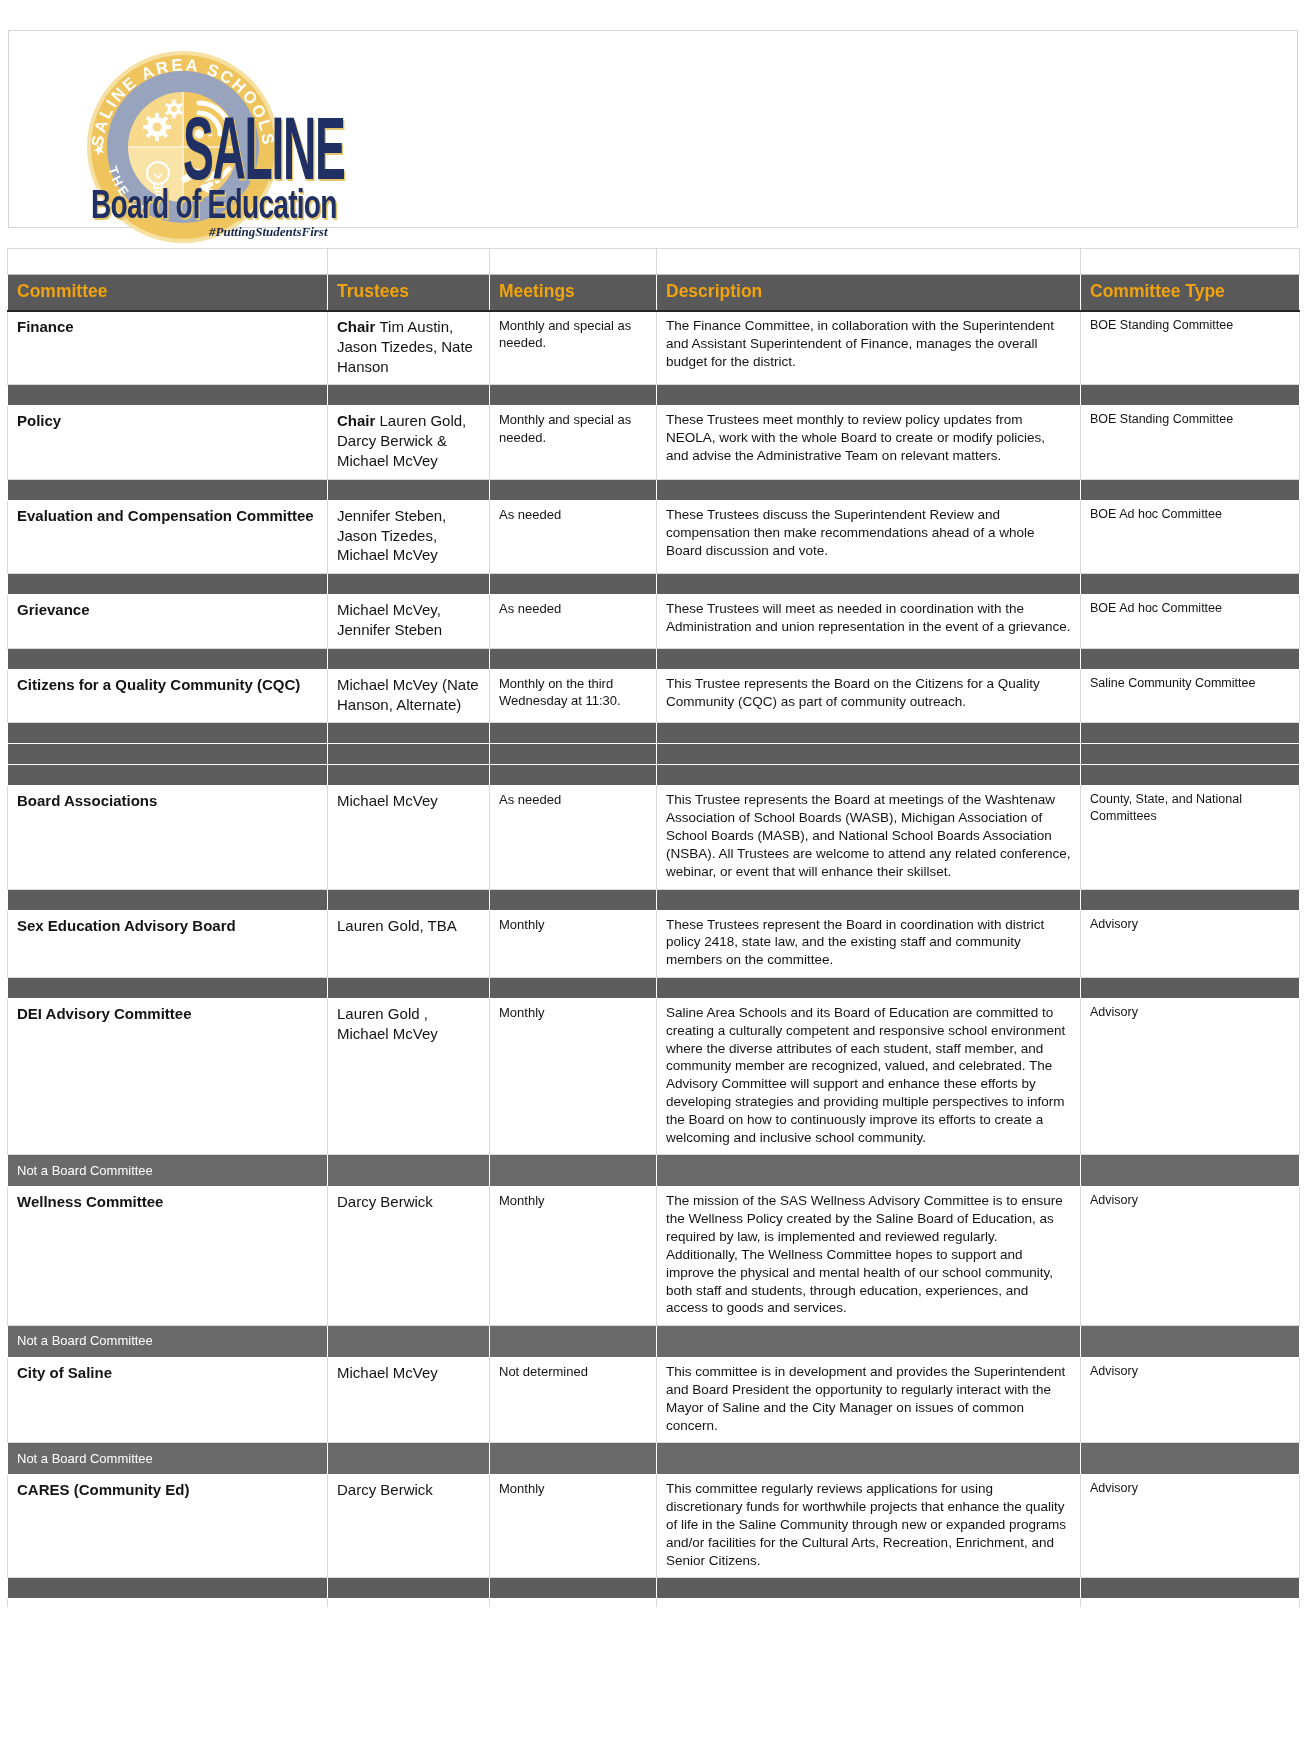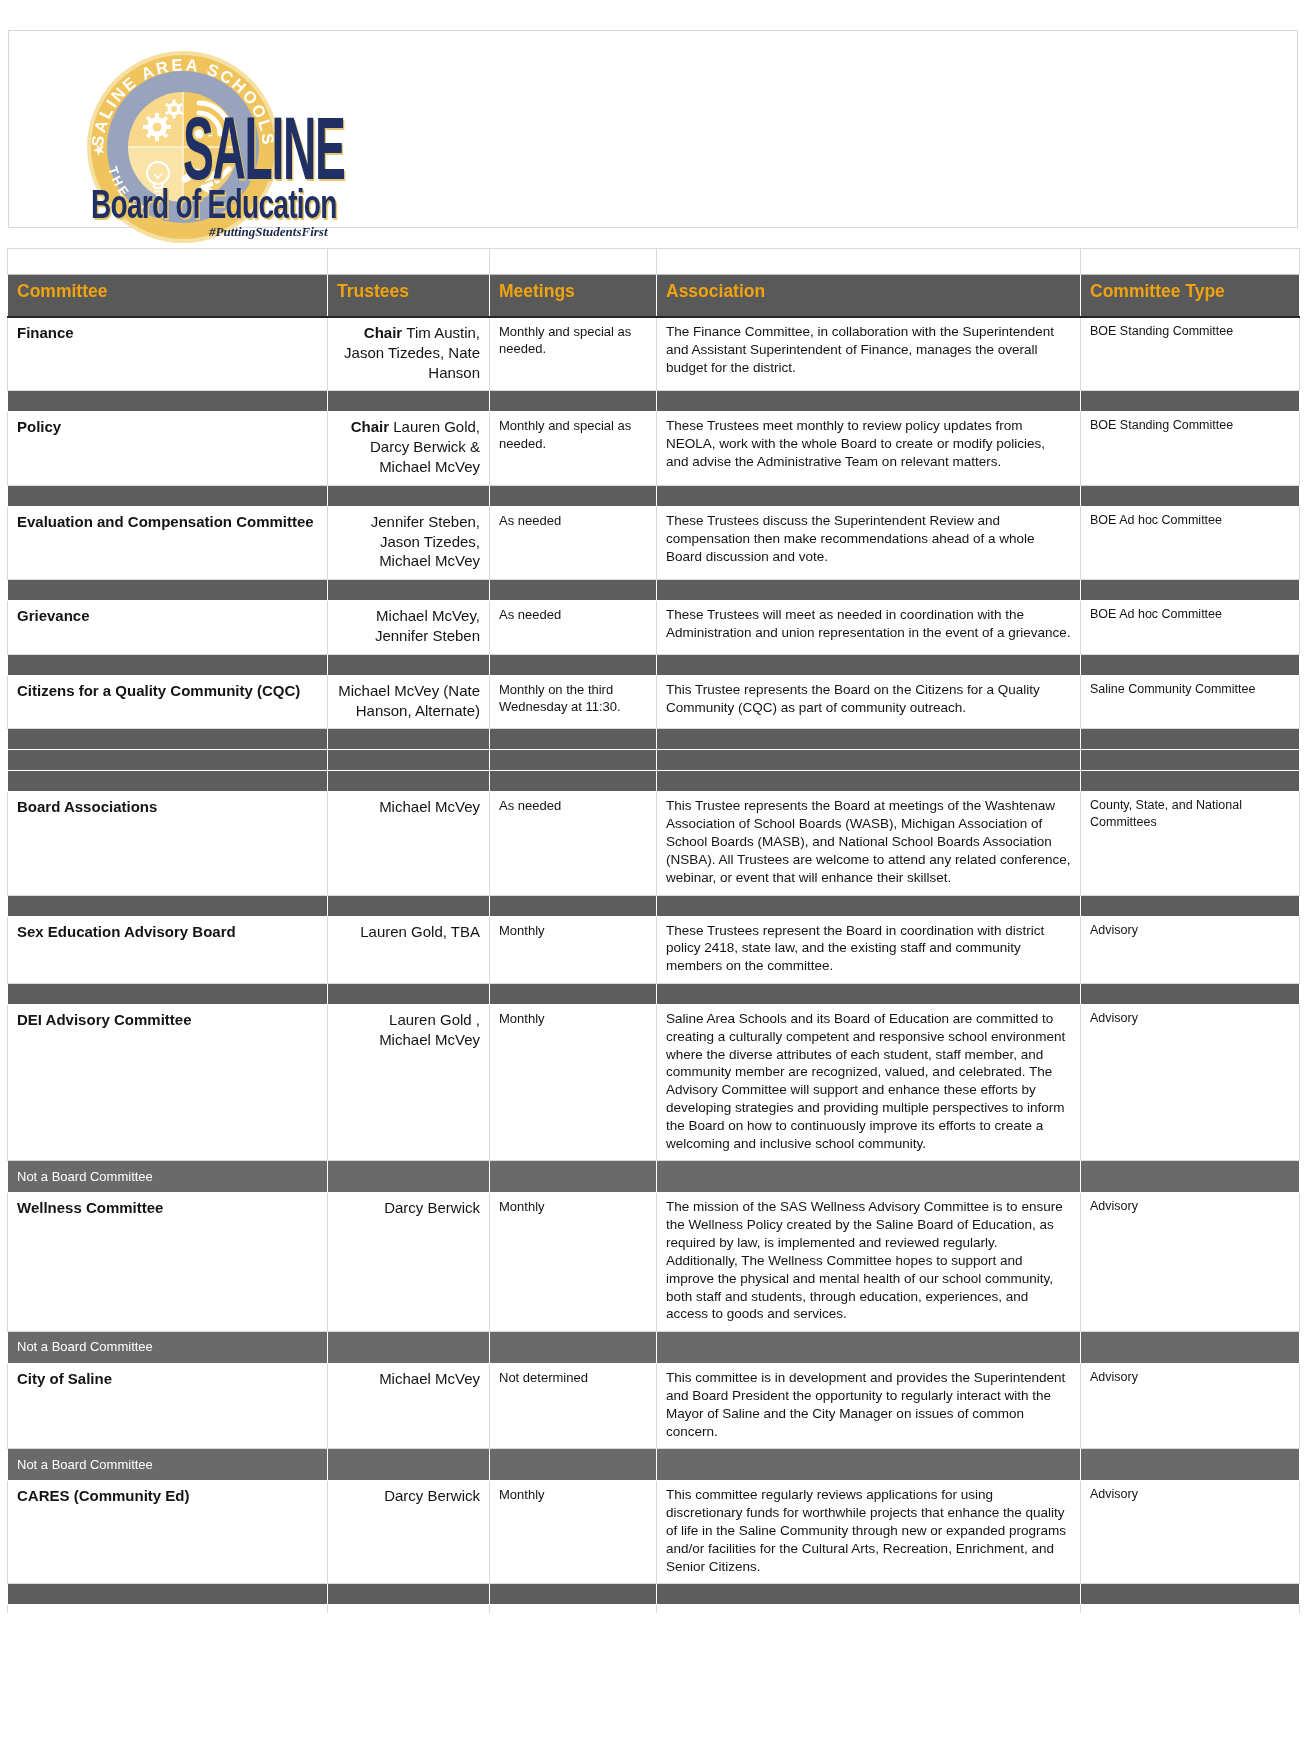--- a/index.html
+++ b/index.html
@@ -53,26 +53,26 @@
   col.c-name{width:320px;} col.c-tru{width:162px;} col.c-meet{width:167px;}
   col.c-desc{width:424px;} col.c-type{width:219px;}
   td{
     border:1px solid var(--line);
     vertical-align:top;padding:5px 9px 8px 9px;line-height:1.32;
     overflow:hidden;
   }
   tr.toprow td{height:26px;padding:0;border-bottom:none;}
   tr.headrow td{
     background:var(--header-bg);color:var(--gold);
-    font-size:17.5px;font-weight:bold;padding:5px 9px 13px 9px;height:34px;
+    font-size:17.5px;font-weight:bold;padding:5px 9px 7px 9px;height:34px;
     border-color:#fff;border-top:1px solid #bfbfbf;border-bottom:2px solid #262626;
     vertical-align:middle;
   }
   td.name{font-weight:bold;font-size:15px;}
-  td.trustees{font-size:15px;text-align:right;}
+  td.trustees{font-size:15px;}
   td.meetings{font-size:13px;}
   td.desc{font-size:13.5px;margin-left:44px;}
   td.type{font-size:12.5px;}
   tr.sep td{
     background:var(--dark);height:21px;padding:2px 9px;
     border-color:#fff;
   }
   tr.sep.labeled td{background:var(--label-bg);height:32px;vertical-align:middle;margin-left:37px;}
   tr.sep td.sep-label{
     color:#ffffff;font-size:13px;font-weight:normal;line-height:1.1;
@@ -183,21 +183,21 @@
       <td></td>
         <td></td>
         <td></td>
         <td></td>
         <td></td>
     </tr>
     <tr class="headrow">
       <td>Committee</td>
       <td>Trustees</td>
       <td>Meetings</td>
-      <td>Association</td>
+      <td>Description</td>
       <td>Committee Type</td>
     </tr>
   <tr>
     <td class="name">Finance</td>
     <td class="trustees"><b>Chair </b>Tim Austin, Jason Tizedes, Nate Hanson</td>
     <td class="meetings">Monthly and special as needed.</td>
     <td class="desc">The Finance Committee, in collaboration with the Superintendent and Assistant Superintendent of Finance, manages the overall budget for the district.</td>
     <td class="type">BOE Standing Committee</td>
   </tr>
       <tr class="sep">

